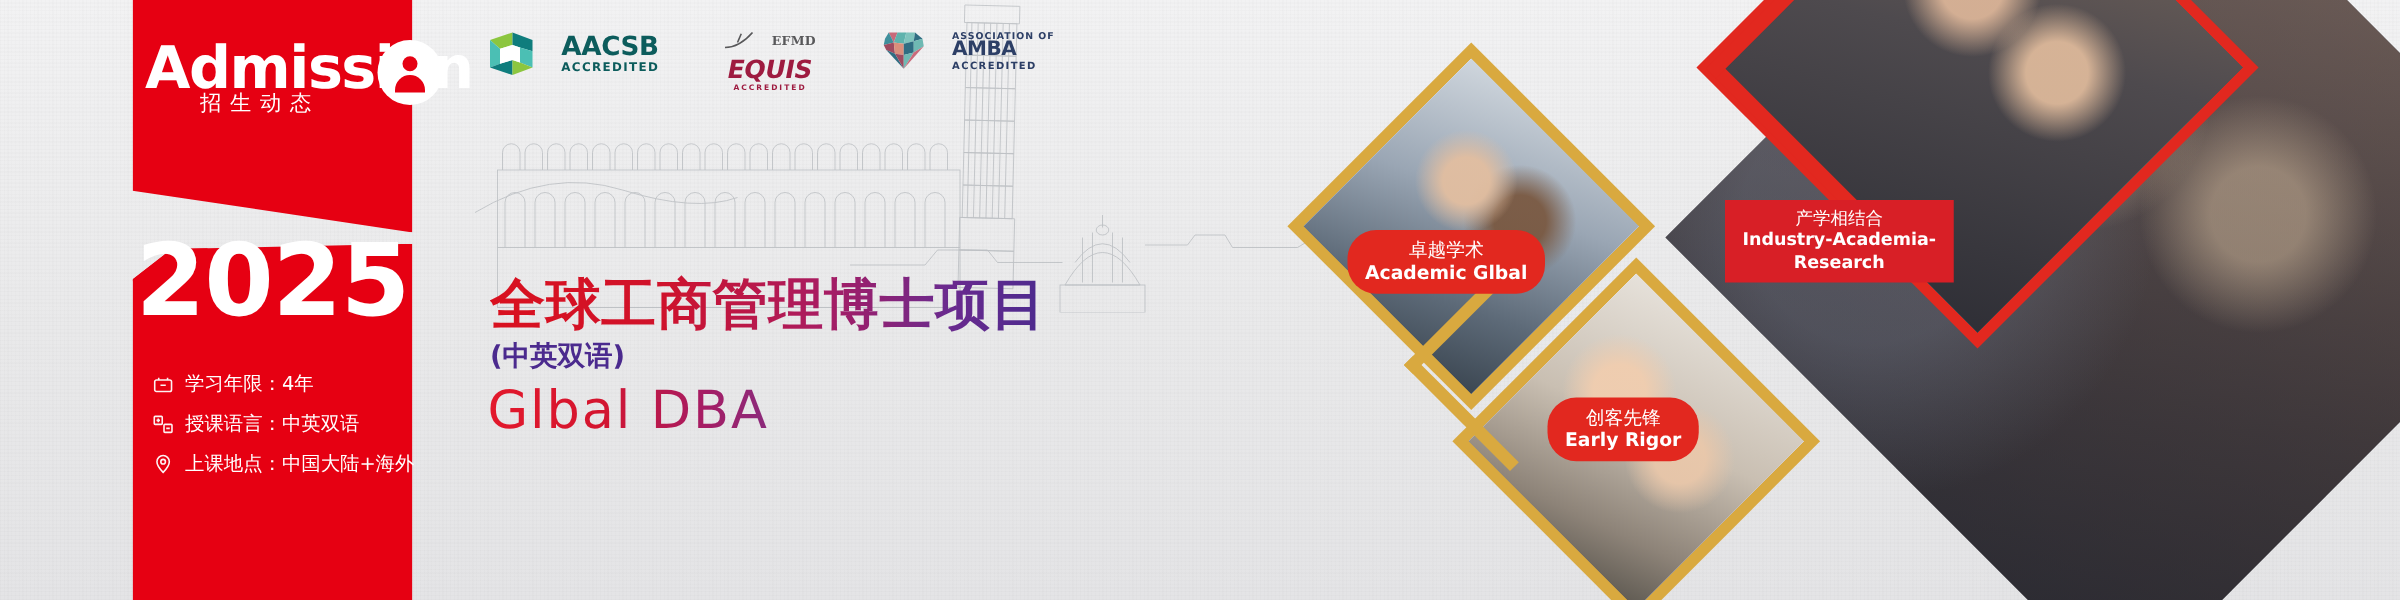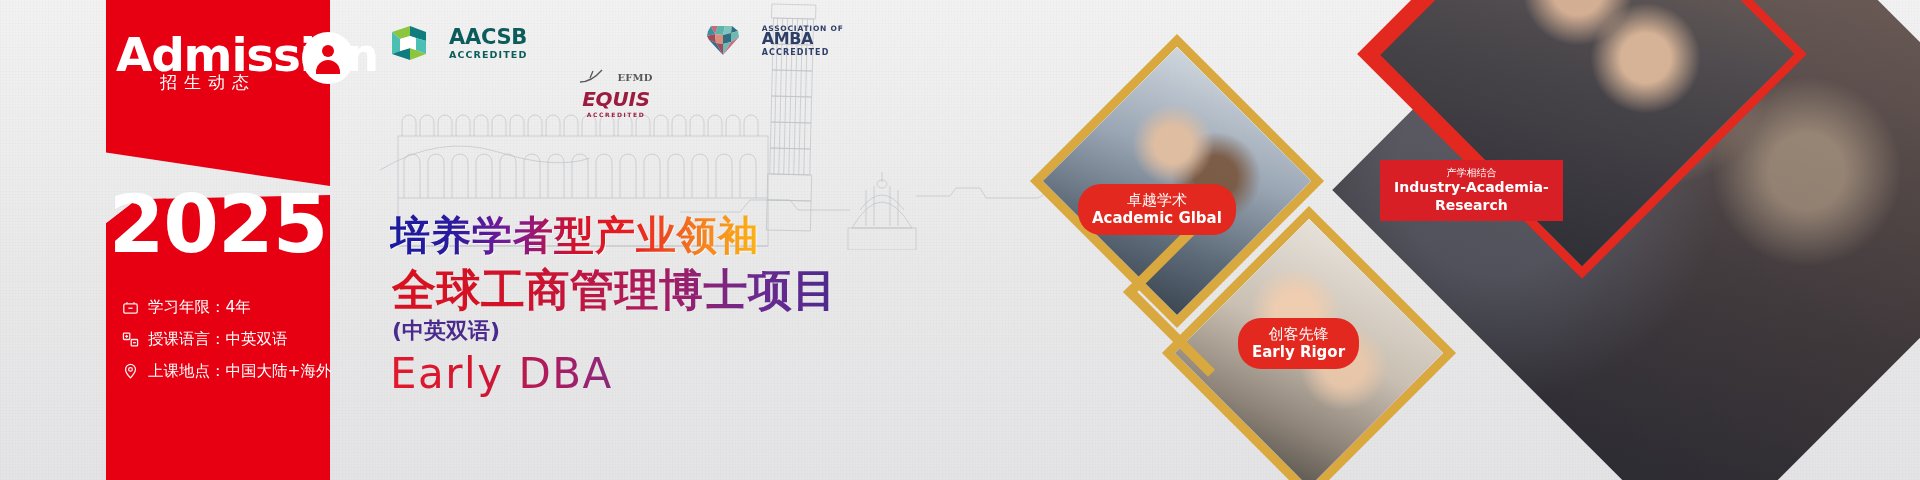--- a/index.html
+++ b/index.html
@@ -98,21 +98,21 @@
   .aacsb-txt { line-height:1; }
   .aacsb-name {
     font-size:21px; font-weight:700; color:#0c5c5c; letter-spacing:-.3px;
     font-family:"DejaVu Sans","Liberation Sans",sans-serif;
   }
   .aacsb-sub {
     font-size:9.5px; font-weight:700; color:#0c5c5c; letter-spacing:1.1px; margin-top:2px;
     font-family:"DejaVu Sans","Liberation Sans",sans-serif;
   }
   .equis-box { text-align:center; line-height:1; position:relative; padding-top:2px; }
-  .equis-top { display:flex; align-items:center; justify-content:flex-start; gap:4px; height:16px;margin-top:44px; }
+  .equis-top { display:flex; align-items:center; justify-content:flex-start; gap:4px; height:16px; }
   .equis-efmd {
     font-size:10px; font-weight:700; color:#58585a; letter-spacing:.2px;
     font-family:"DejaVu Serif","Liberation Serif",serif;
   }
   .equis-name {
     font-size:20px; font-weight:700; color:#9e1b40; font-style:italic; letter-spacing:-.2px;
     font-family:"DejaVu Sans","Liberation Sans",sans-serif; margin-top:3px;
   }
   .equis-sub {
     font-size:6px; font-weight:700; color:#9e1b40; letter-spacing:1.6px; margin-top:3px;
@@ -226,21 +226,21 @@
     padding:7px 14px; white-space:nowrap;
   }
   .tag .cn { font-size:15px; font-weight:500; }
   .tag .en { font-size:15px; font-weight:600; }
   .tag-red { background:#e2281f;border-radius:23px; }
   .tag-red2 { background:#d81f26; }
 
   #tag1 { left:1078px; top:184px; }
   #tag2 { left:1238px; top:318px; }
   #tag3 { left:1380px; top:160px; text-align:center; }
-  #tag3 .cn { font-size:10px; }
+  #tag3 .cn { font-size:14px; }
   #tag3 .en { font-size:14px; line-height:1.25; }
 
   .gold-chev {
     position:absolute; left:1148px; top:232px; width:120px; height:120px;
     border-left:10px solid #d9a93f; border-bottom:10px solid #d9a93f;
     transform:rotate(45deg); z-index:5;
   }
   .red-chev {
     position:absolute; left:1400px; top:-30px; width:170px; height:170px;
     border-left:11px solid #e2281f; border-bottom:11px solid #e2281f;
@@ -478,27 +478,26 @@
       </span>
       <span class="amba-txt">
         <span class="amba-assoc" style="display:block">ASSOCIATION OF</span>
         <span class="amba-name" style="display:block">AMBA</span>
         <span class="amba-sub" style="display:block">ACCREDITED</span>
       </span>
     </div>
   </div>
 
   <div class="heads">
-    <div class="h-sub1">培养学者型产业领袖</div>
     <div class="h-main">
       <span class="h-main-cn">全球工商管理博士项目</span>
       <span class="h-main-bi">(中英双语)</span>
     </div>
     <div class="h-en">
-      <span class="h-en-main">Early DBA</span>
+      <span class="h-en-main">Glbal DBA</span>
     </div>
   </div>
 
   <div class="collage">
     <div class="photo-big"></div>
   </div>
 
   <div class="red-chev"></div>
   <div class="gold-chev"></div>
 

